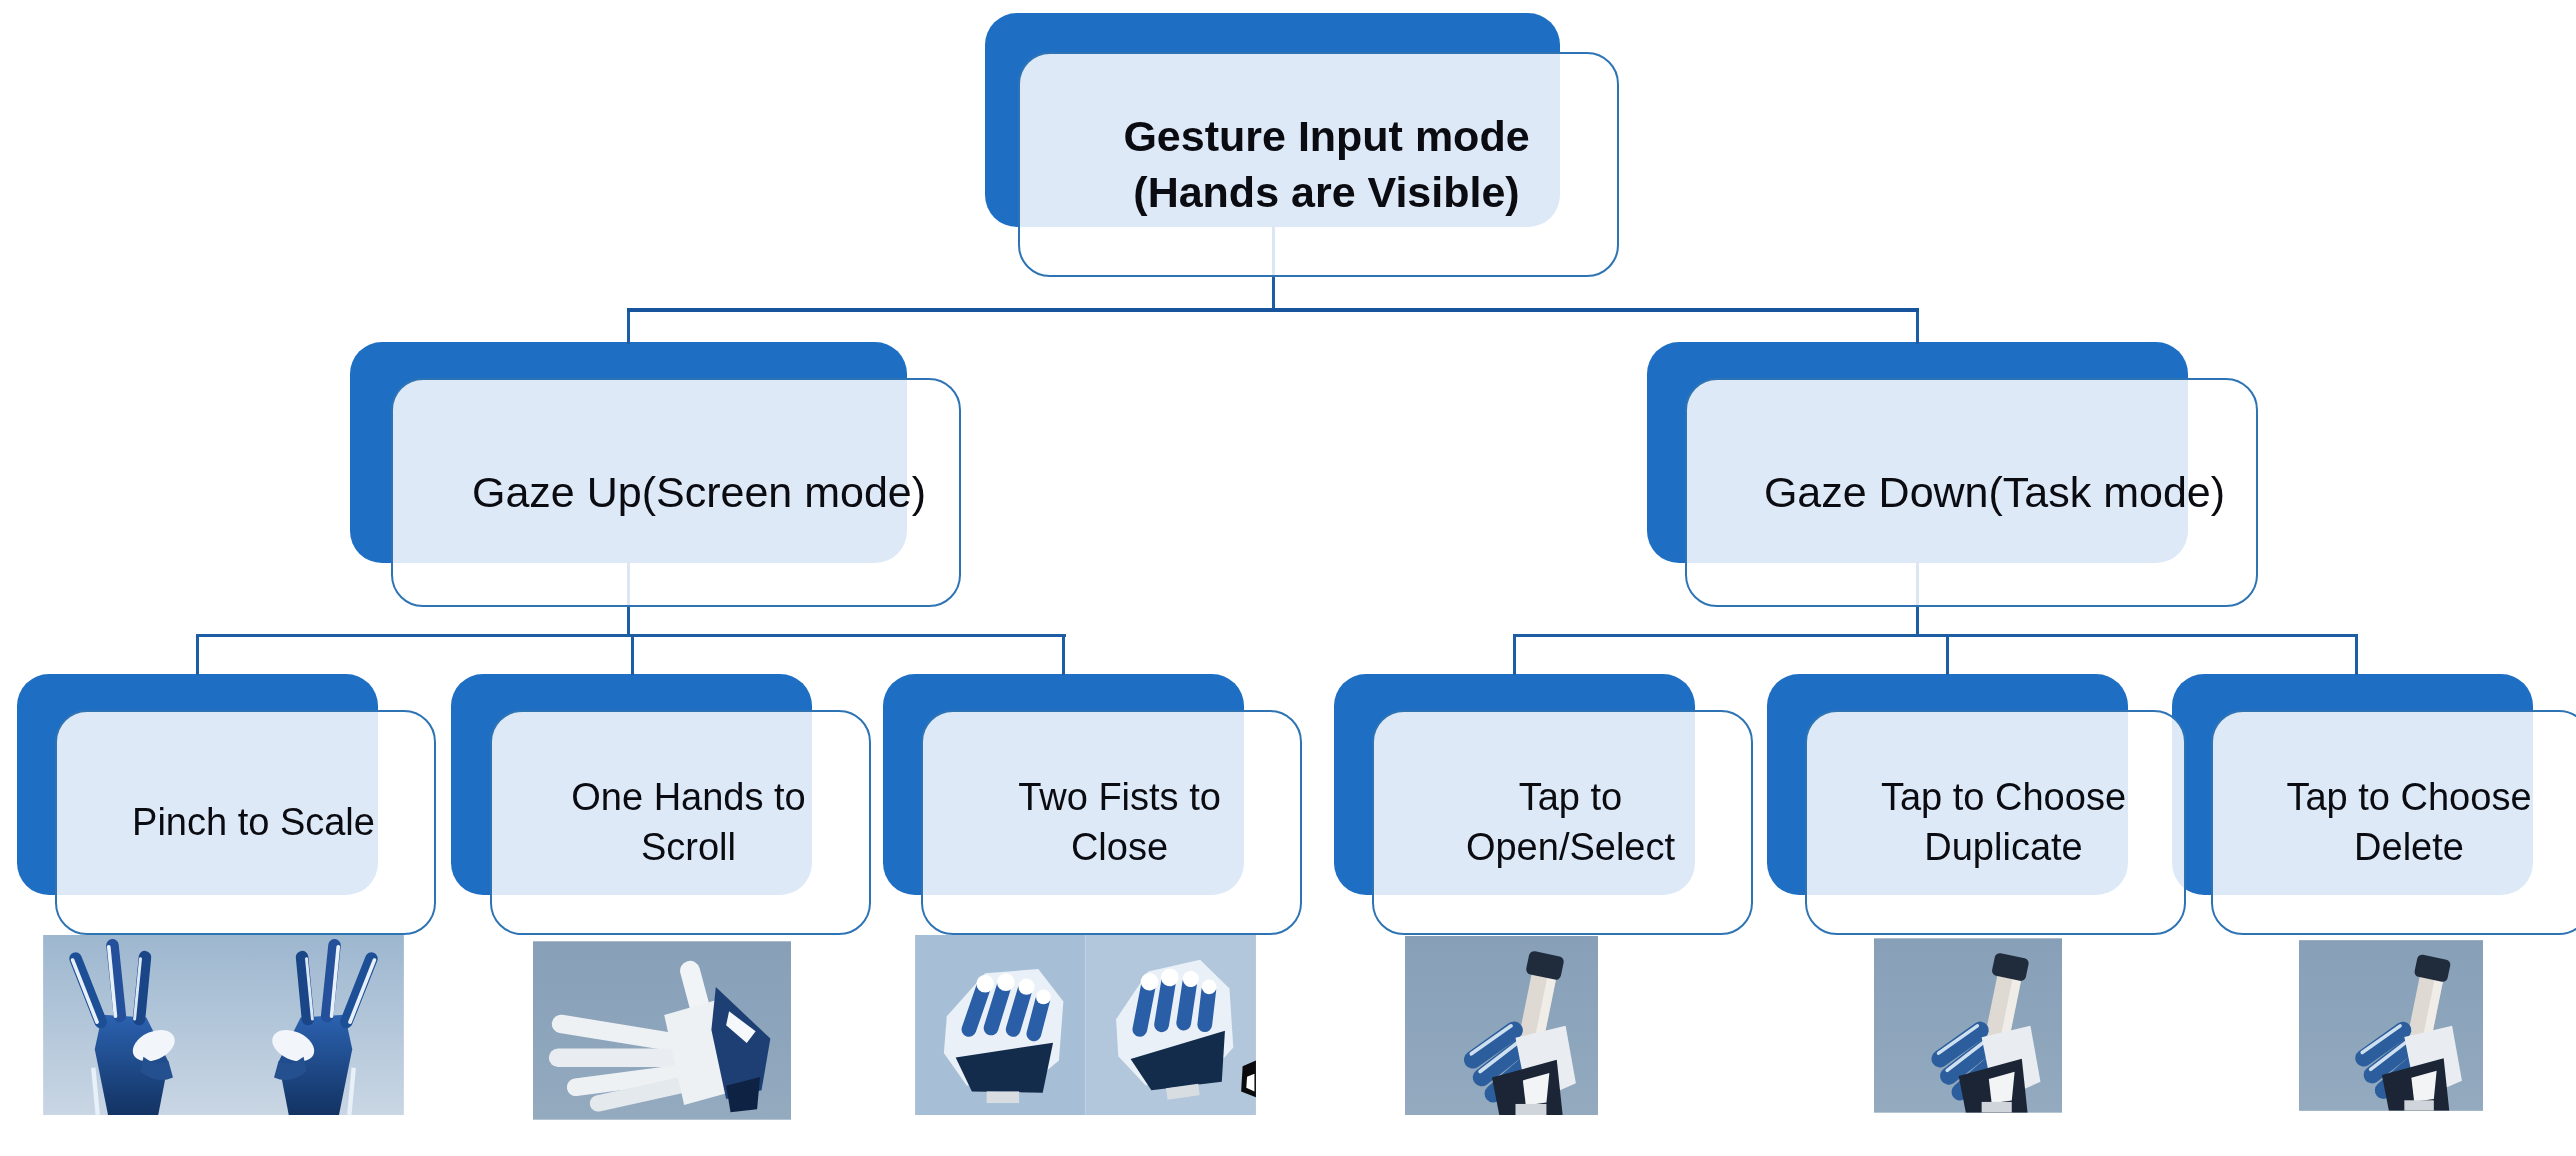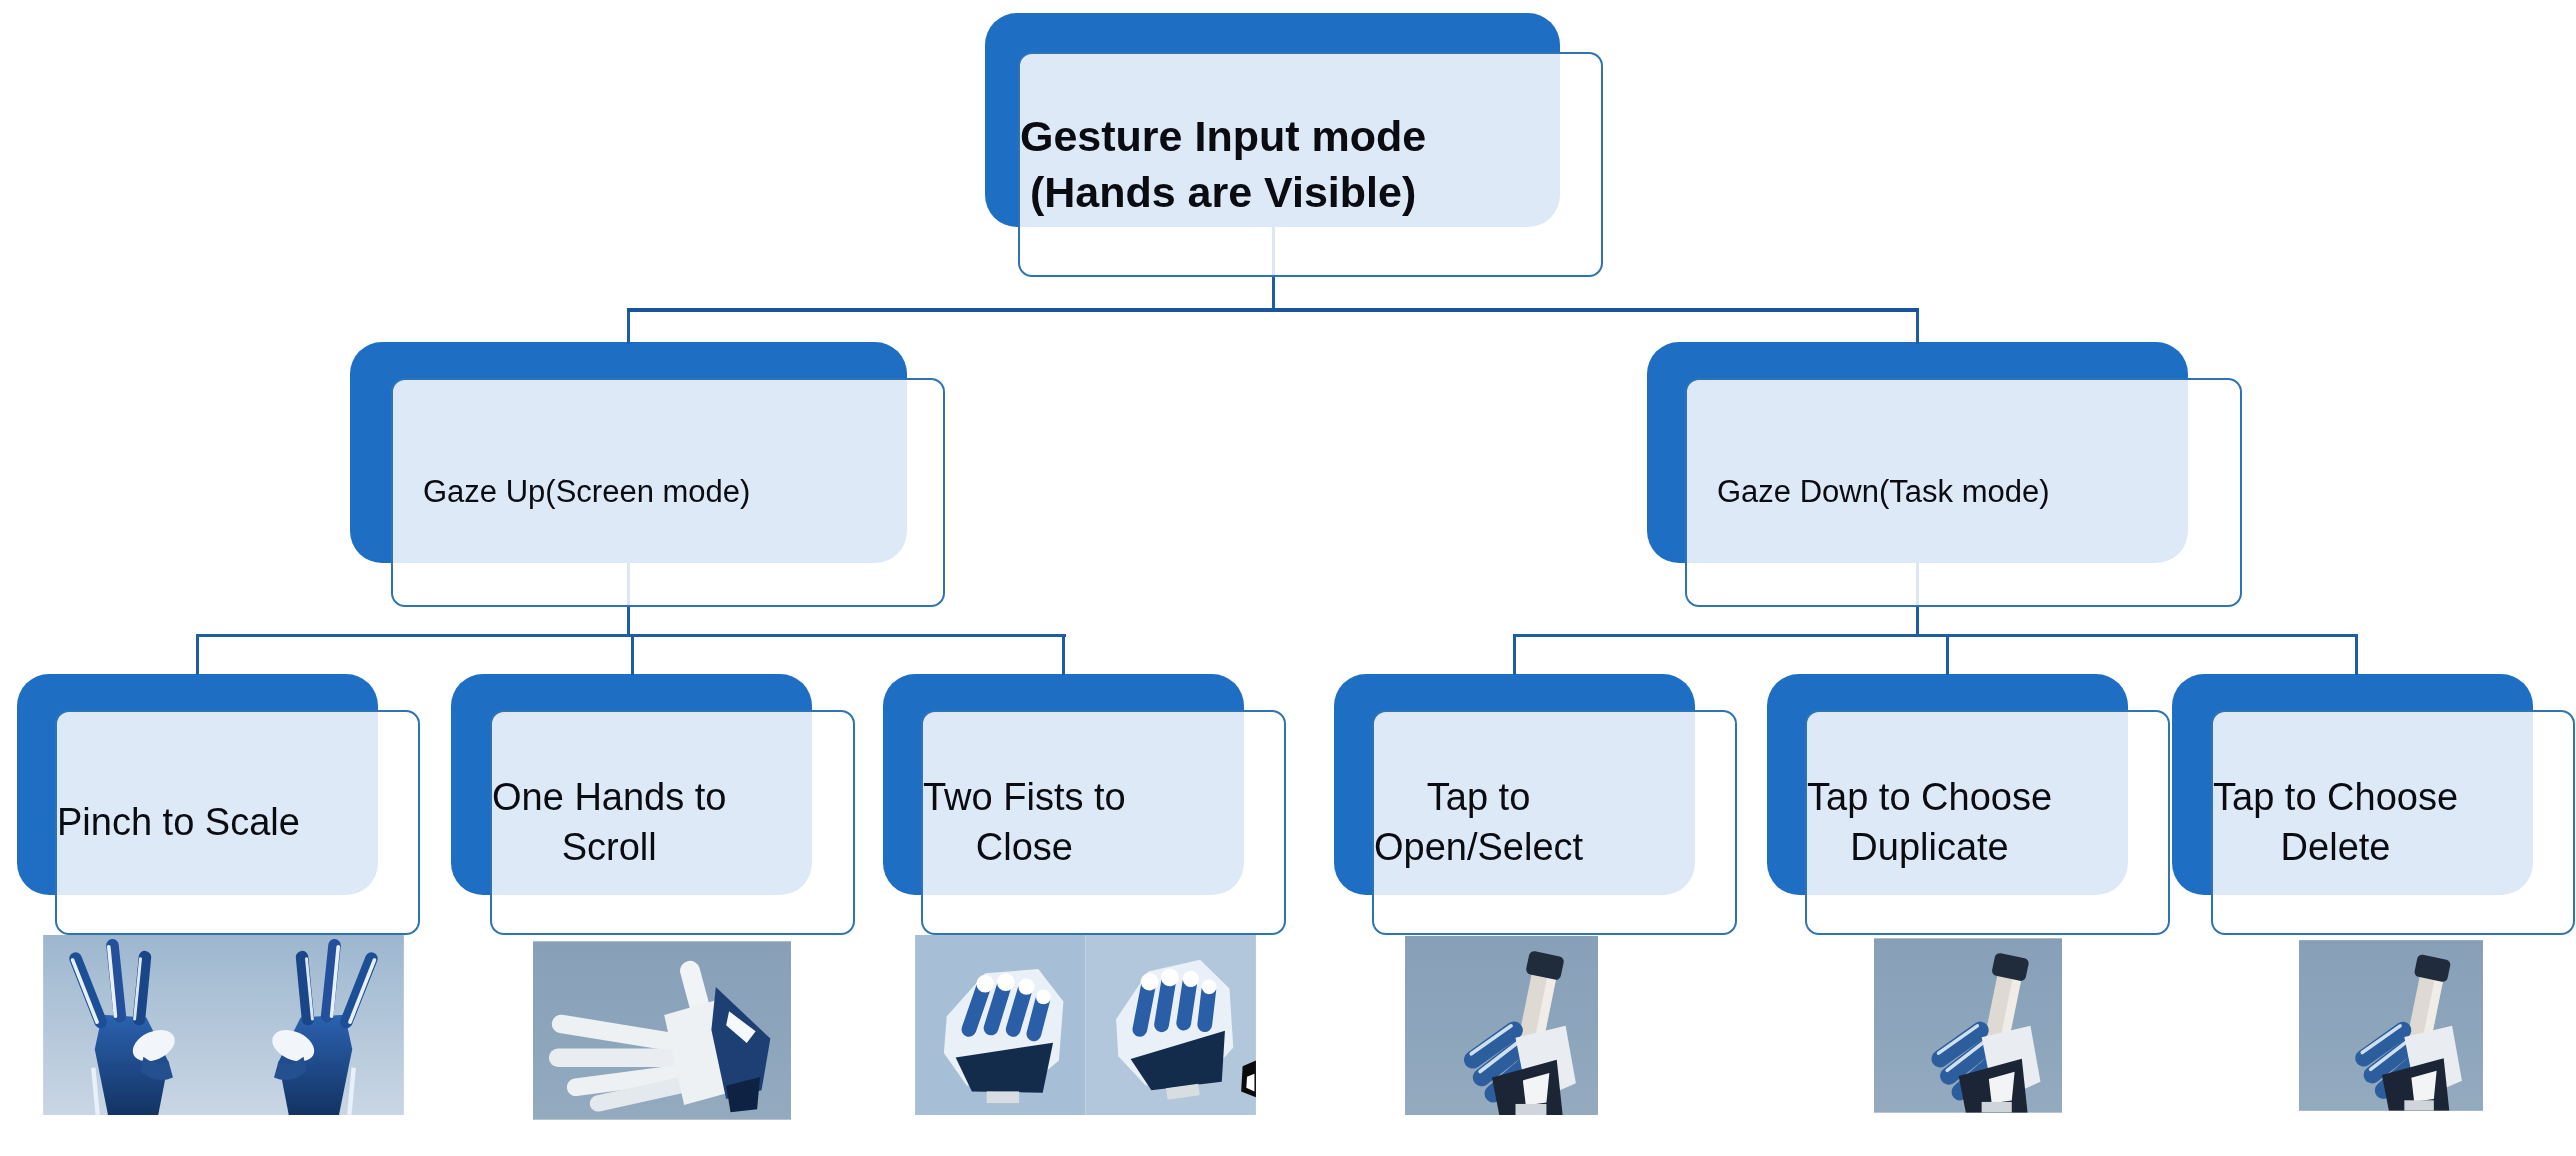--- a/index.html
+++ b/index.html
@@ -2,34 +2,34 @@
 <html style="font-size:11.8px"><head>
 <meta charset="utf-8">
 <style>
   html,body{margin:0;padding:0;background:#ffffff;}
   body{width:2576px;height:1157px;position:relative;overflow:hidden;
        font-family:"Liberation Sans", sans-serif;color:#0b0b12;}
 
   
   .shadow{position:absolute;background:#1e6fc4;border-radius:32px;z-index:1;}
   .card{position:absolute;background:rgba(255,255,255,0.85);border:2.2px solid #2e74b5;
-        border-radius:14px;z-index:3;display:flex;align-items:center;justify-content:flex-start;}
+        border-radius:32px;z-index:3;display:flex;align-items:center;justify-content:center;padding-left:16px;}
   .label{white-space:pre-line;text-align:center;line-height:1.3;z-index:4;}
 
   
   .root-shadow{left:985px;top:13.3px;width:575px;height:214px;}
   .root-card{left:1018px;top:52px;width:581px;height:221px;}
   .root-card .label{font-size:43px;font-weight:bold;}
 
   
   .gazeup-shadow{left:350px;top:342px;width:557px;height:221px;}
   .gazeup-card{left:391px;top:378px;width:550px;height:225px;}
   .gazedown-shadow{left:1647px;top:342px;width:541px;height:221px;}
   .gazedown-card{left:1685px;top:378px;width:553px;height:225px;}
-  .lvl1 .label{font-size:31px;font-weight:400;margin-left:30px;}
+  .lvl1 .label{font-size:43px;font-weight:400;margin-left:30px;}
 
   
   .leaf-shadow{top:674px;width:361px;height:221px;}
   .leaf-card{top:710px;width:361px;height:221px;}
   .leaf-card .label{font-size:38px;font-weight:400;}
   .l1s{left:17px;}   .l1c{left:55px;}
   .l2s{left:451px;}  .l2c{left:490px;}
   .l3s{left:883px;} .l3c{left:921px;}
   .l4s{left:1334px;} .l4c{left:1372px;}
   .l5s{left:1767px;} .l5c{left:1805px;}

